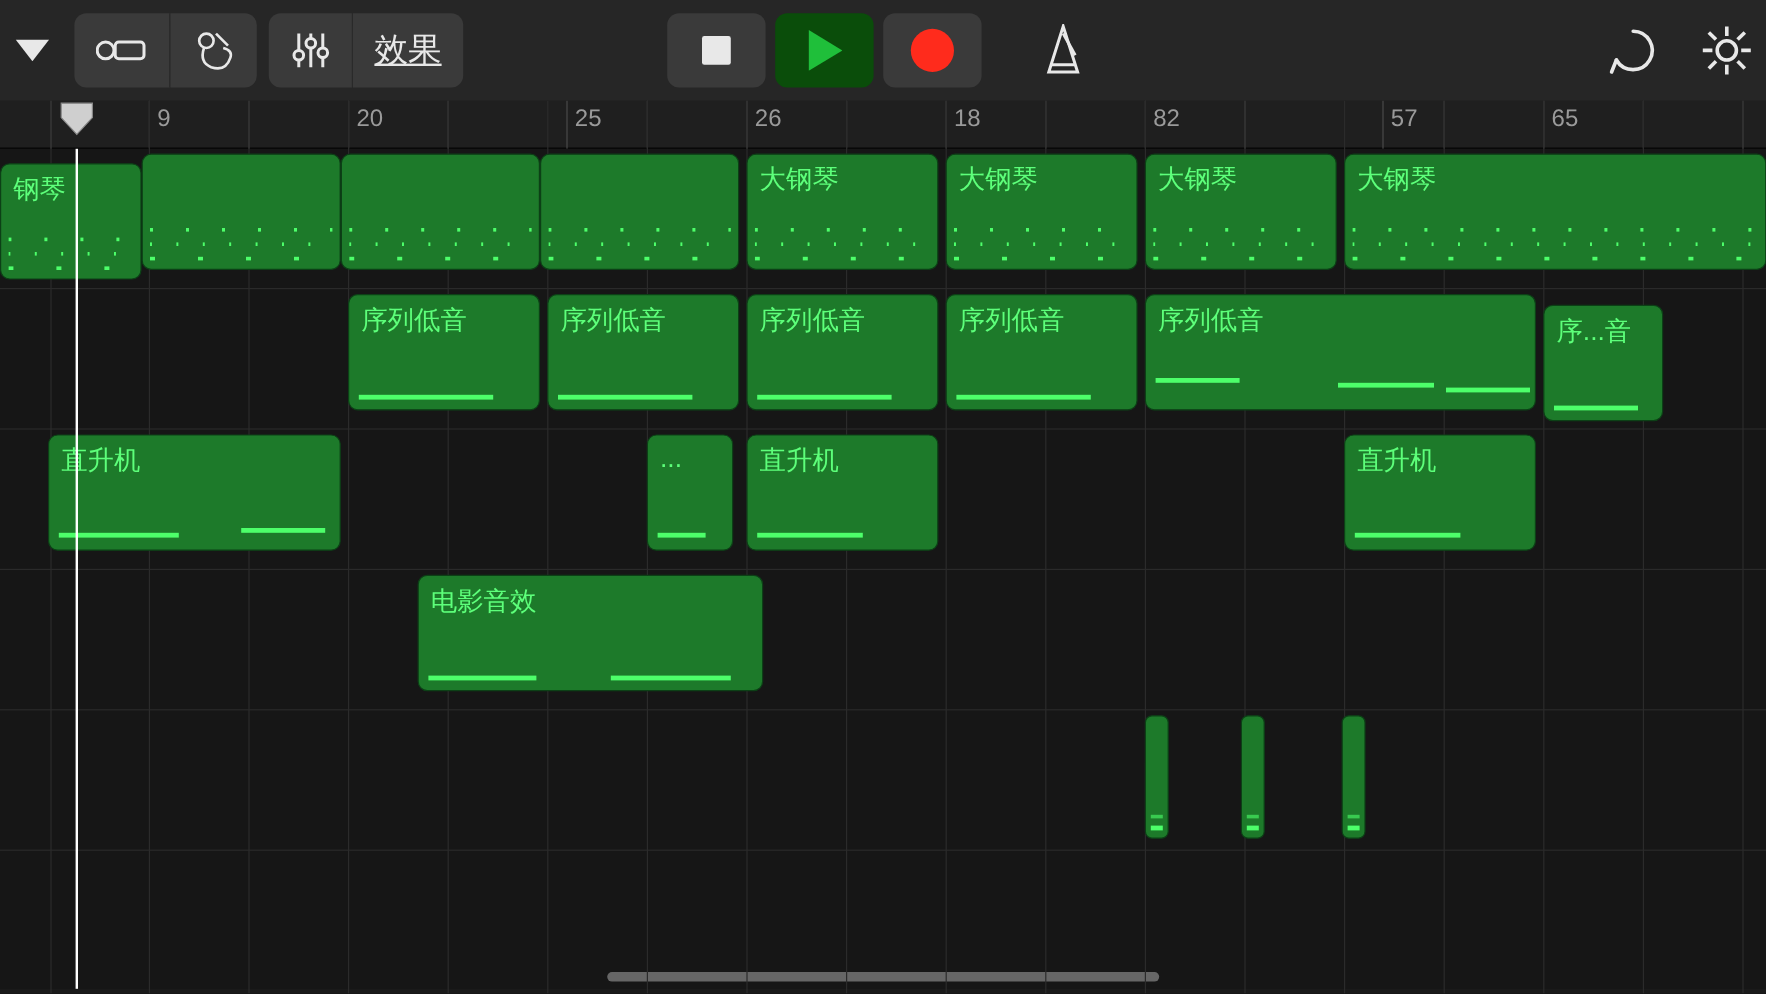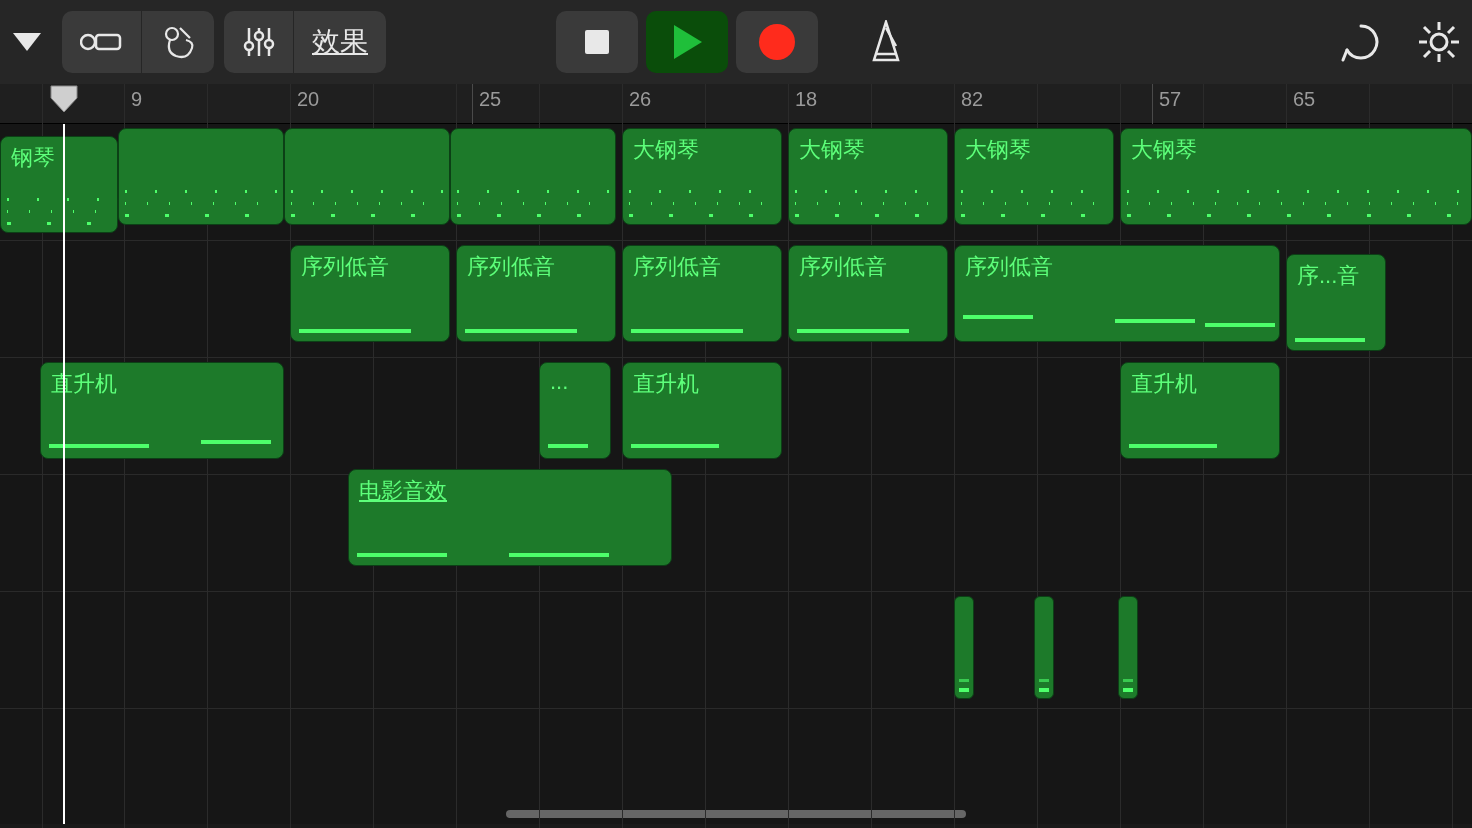--- a/index.html
+++ b/index.html
@@ -388,21 +388,21 @@
       <div class="midi-line" style="left: 8px; width: 39.6px; bottom: 10px;"></div>
     </div>
     <div class="clip" style="left: 622px; width: 160px; top: 238px; height: 97px;">
       <div class="clip-label">直升机</div>
       <div class="midi-line" style="left: 8px; width: 88px; bottom: 10px;"></div>
     </div>
     <div class="clip" style="left: 1120px; width: 160px; top: 238px; height: 97px;">
       <div class="clip-label">直升机</div>
       <div class="midi-line" style="left: 8px; width: 88px; bottom: 10px;"></div>
     </div>
-    <div class="clip" style="left: 348px; width: 324px; top: 345px; height: 97px; text-decoration: underline;">
+    <div class="clip" style="left: 348px; width: 288px; top: 355px; height: 97px;">
       <div class="clip-label">电影音效</div>
       <div class="midi-line" style="left: 8px; width: 90px; bottom: 8px;"></div>
       <div class="midi-line" style="left: 160px; width: 100px; bottom: 8px;"></div>
     </div>
     <div class="small-clip" style="left: 954px; top: 472px; height: 103px;"></div>
     <div class="small-clip" style="left: 1034px; top: 472px; height: 103px;"></div>
     <div class="small-clip" style="left: 1118px; top: 472px; height: 103px;"></div>
   </div>
 
 <div class="home-indicator"></div>

